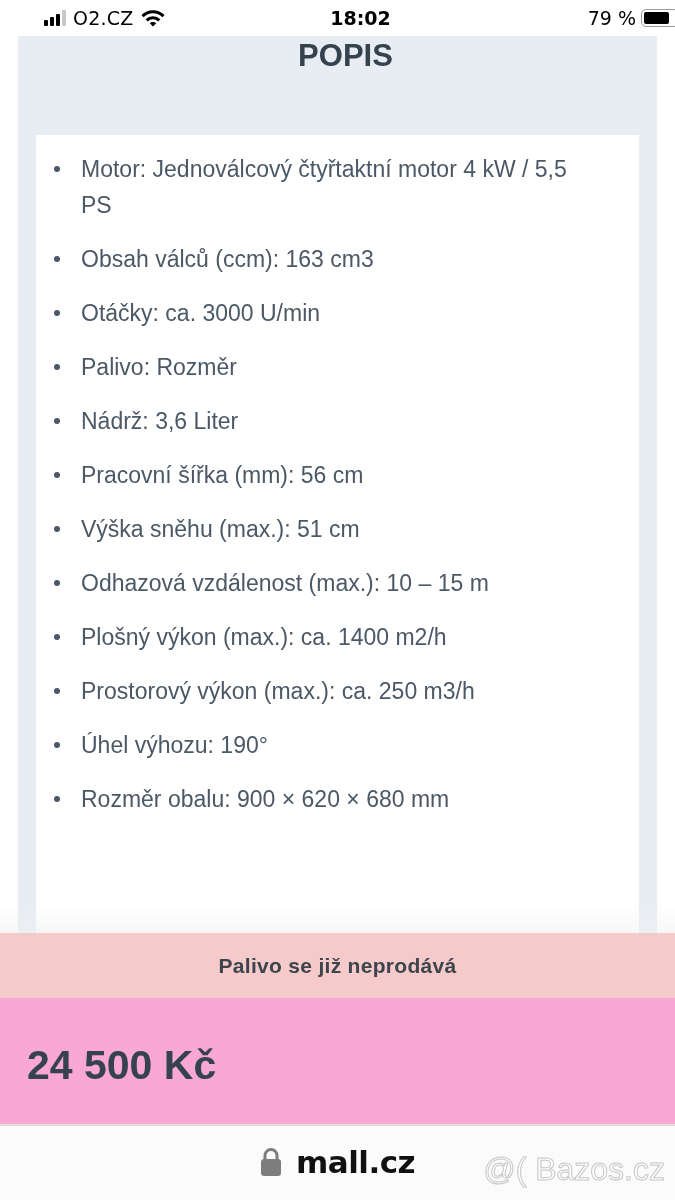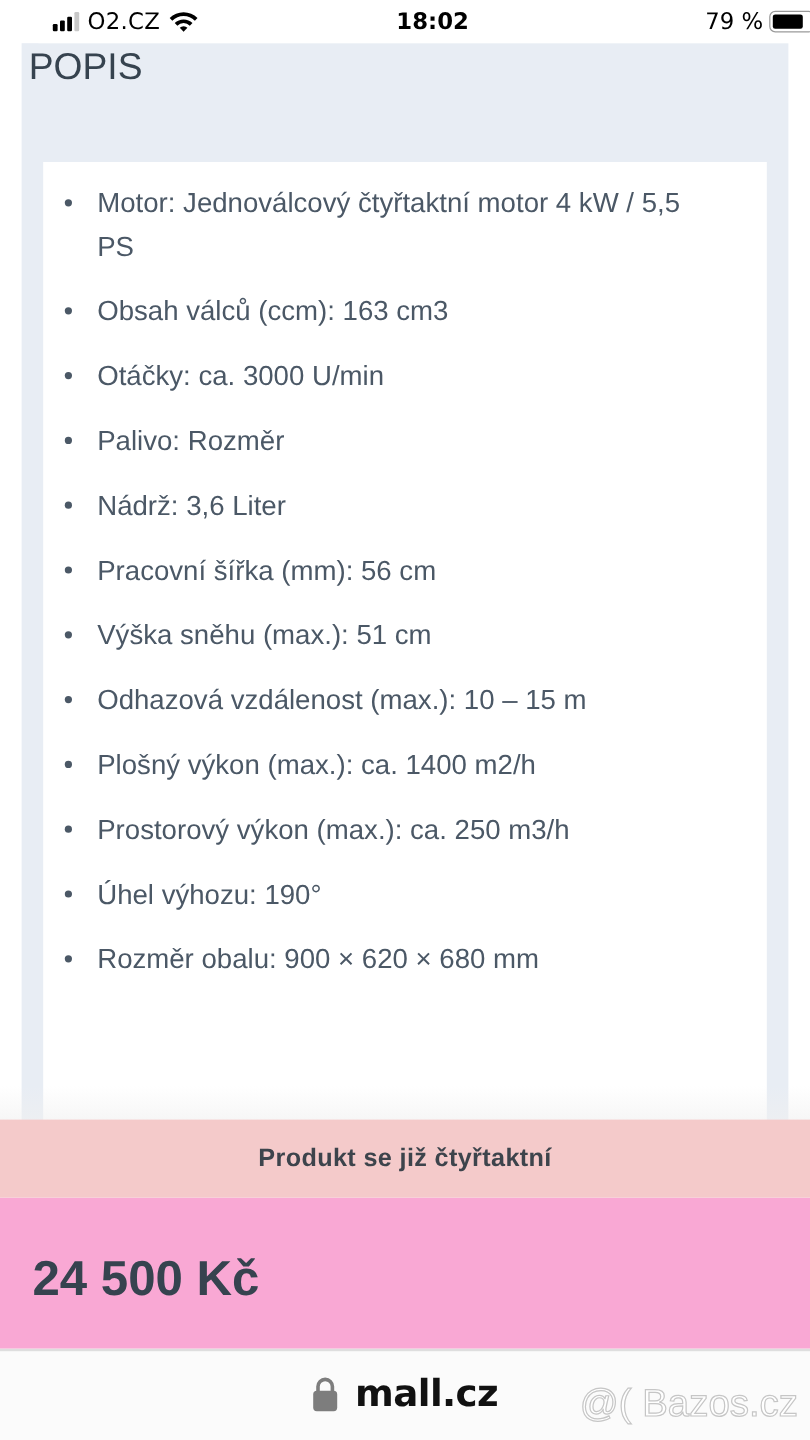--- a/index.html
+++ b/index.html
@@ -42,22 +42,22 @@
       position: absolute; right: -5px; top: 5px; width: 3px; height: 6px;
       background: #9a9a9a; border-radius: 0 2px 2px 0;
     }
 
     
     .panel {
       position: absolute; left: 18px; top: 36px; width: 639px; height: 900px;
       background: #e8edf4;
     }
     .panel-title {
-      position: absolute; left: 6px; right: 0; top: 2px; text-align: left;
-      font-size: 31px; font-weight: normal; color: #36434f;
+      position: absolute; left: 16px; right: 0; top: 2px; text-align: center;
+      font-size: 31px; font-weight: bold; color: #36434f;
       font-family: "Liberation Sans", sans-serif;
     }
     .card {
       position: absolute; left: 18px; top: 99px; width: 603px; height: 820px;
       background: #ffffff;
     }
     .spec-list { list-style: none; padding: 16px 20px 0 45px; }
     .spec-item {
       position: relative; font-size: 23px; line-height: 36px; color: #4b5866;
       margin-bottom: 18px; padding-right: 30px;
@@ -158,21 +158,21 @@
         <li class="spec-item">Prostorový výkon (max.): ca. 250 m3/h</li>
         <li class="spec-item">Úhel výhozu: 190°</li>
         <li class="spec-item">Rozměr obalu: 900 × 620 × 680 mm</li>
       </ul>
     </div>
   </section>
 
   <div class="fade"></div>
 
   <div class="banner">
-    <span class="banner-text">Produkt se již čtyřtaktní</span>
+    <span class="banner-text">Palivo se již neprodává</span>
   </div>
 
   <div class="price-area">
     <div class="price">24 500 Kč</div>
   </div>
 
   <div class="url-bar">
     <div class="url">
       <svg class="lock" viewBox="0 0 22 30">
         <path d="M5 13 V8.5 A6 6 0 0 1 17 8.5 V13" fill="none" stroke="#7d7d7d" stroke-width="3"></path>

